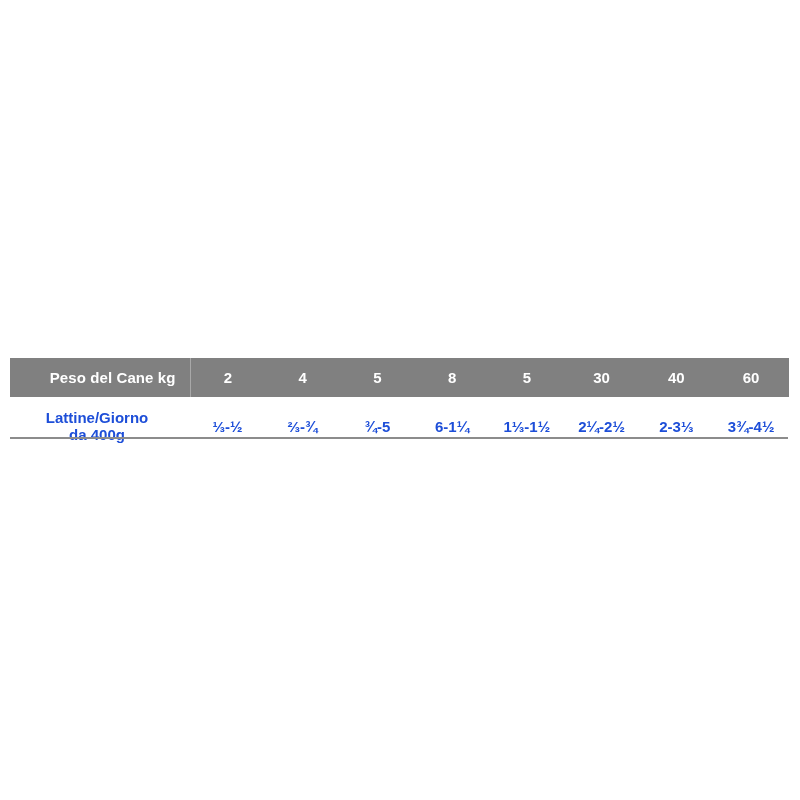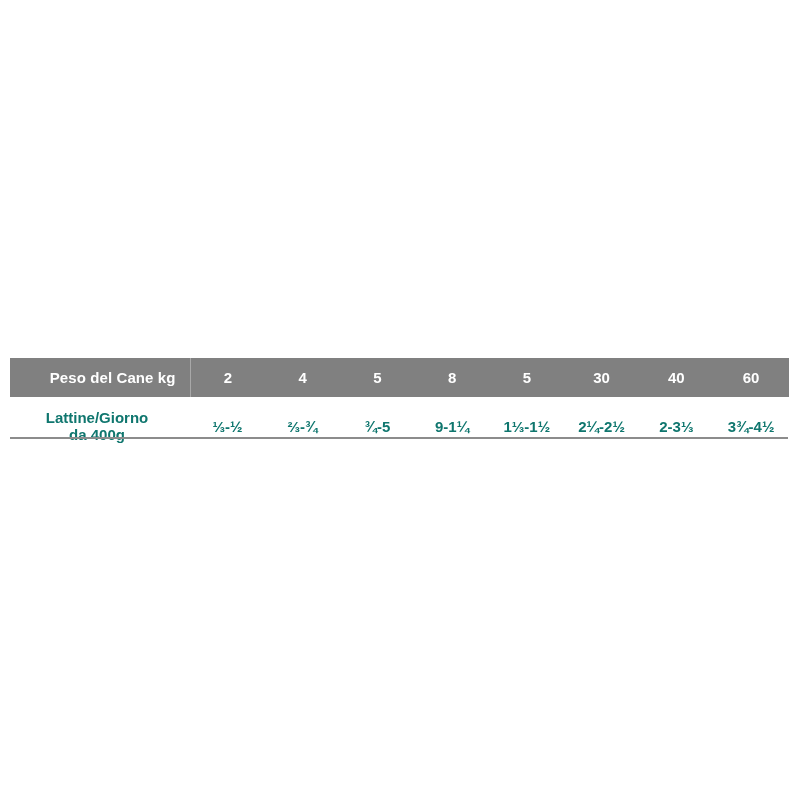--- a/index.html
+++ b/index.html
@@ -64,21 +64,21 @@
   }
 
   
   table.feeding-table tbody tr {
     background: #ffffff;
   }
 
   table.feeding-table tbody td {
     padding: 0;
     height: 58px;
-    color: #0f766e;
+    color: #1d4ed8;
     font-weight: bold;
     font-size: 15px;
     text-align: center;
     vertical-align: middle;
   }
 
   td.row-label {
     width: 180px;
     font-size: 15px;
     line-height: 17px;
@@ -127,21 +127,21 @@
     </thead>
     <tbody>
       <tr>
         <td class="row-label">
           <span class="label-line">Lattine/Giorno</span>
           <span class="label-line">da 400g</span>
         </td>
         <td class="cell-value">⅓-½</td>
         <td class="cell-value">⅔-¾</td>
         <td class="cell-value">¾-5</td>
-        <td class="cell-value">9-1¼</td>
+        <td class="cell-value">6-1¼</td>
         <td class="cell-value">1⅓-1½</td>
         <td class="cell-value">2¼-2½</td>
         <td class="cell-value">2-3⅓</td>
         <td class="cell-value">3¾-4½</td>
       </tr>
     </tbody>
   </table>
 </div>
 
 <div id="table-bottom-rule"></div>

